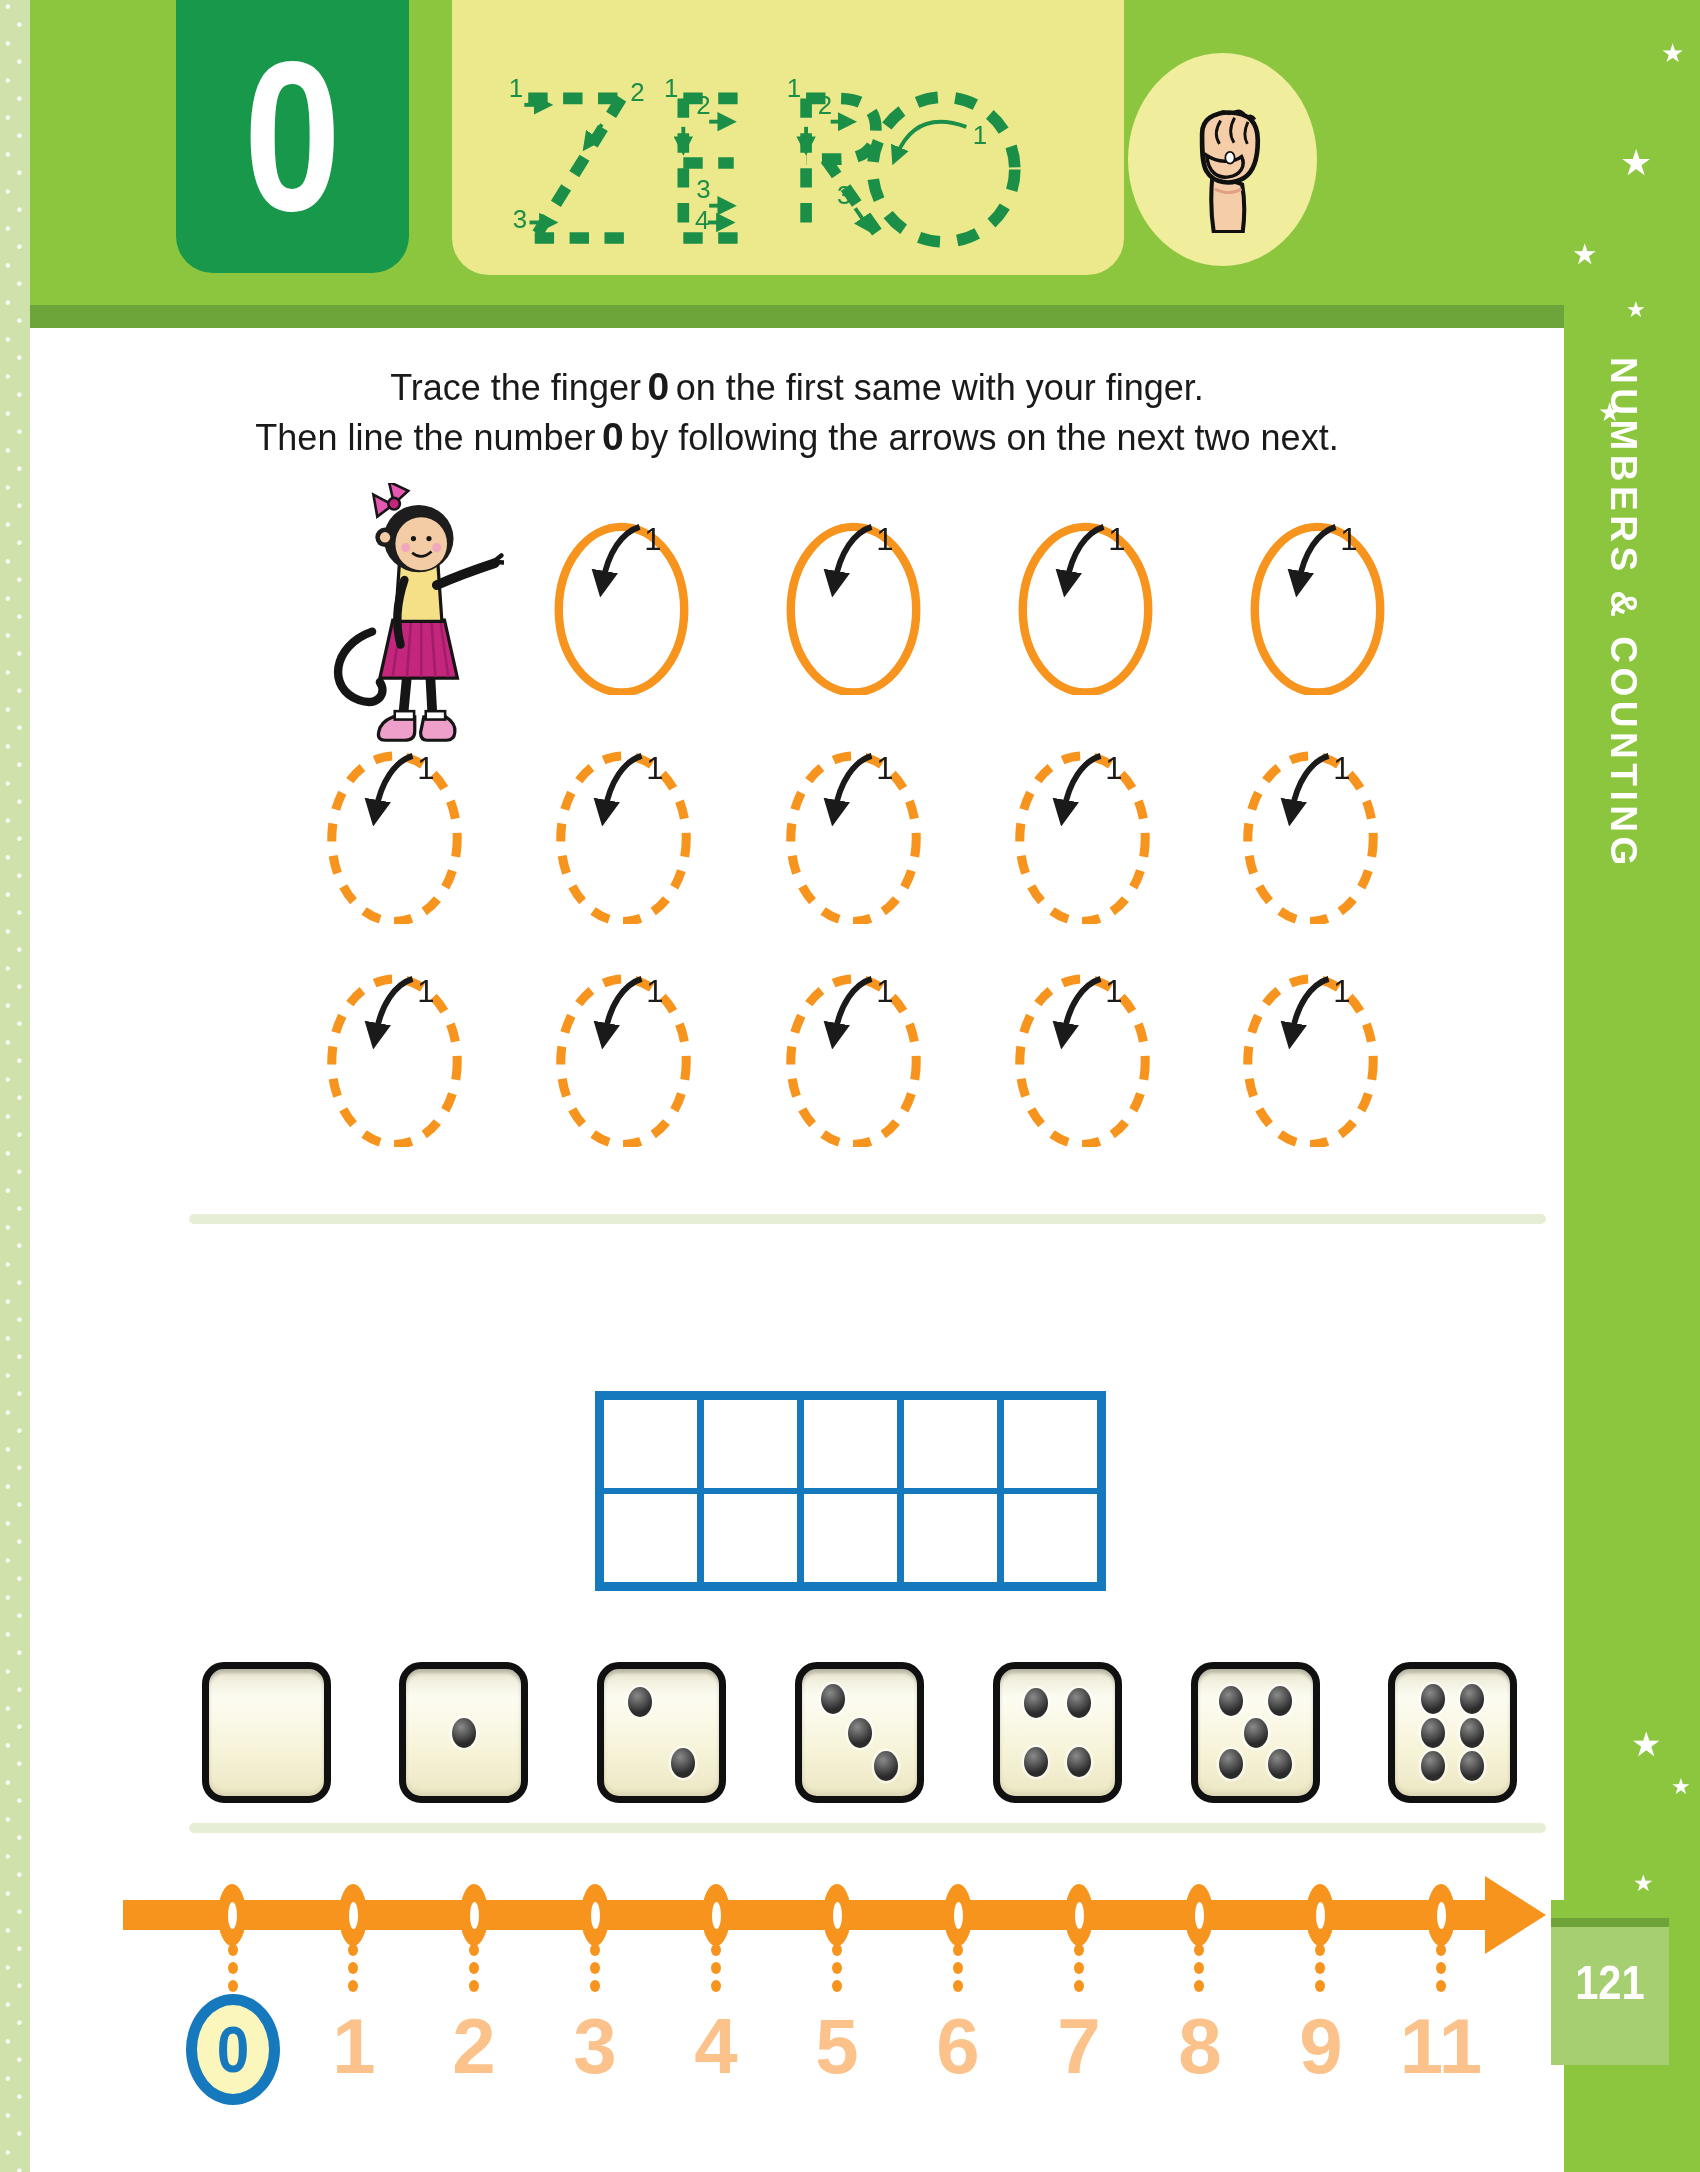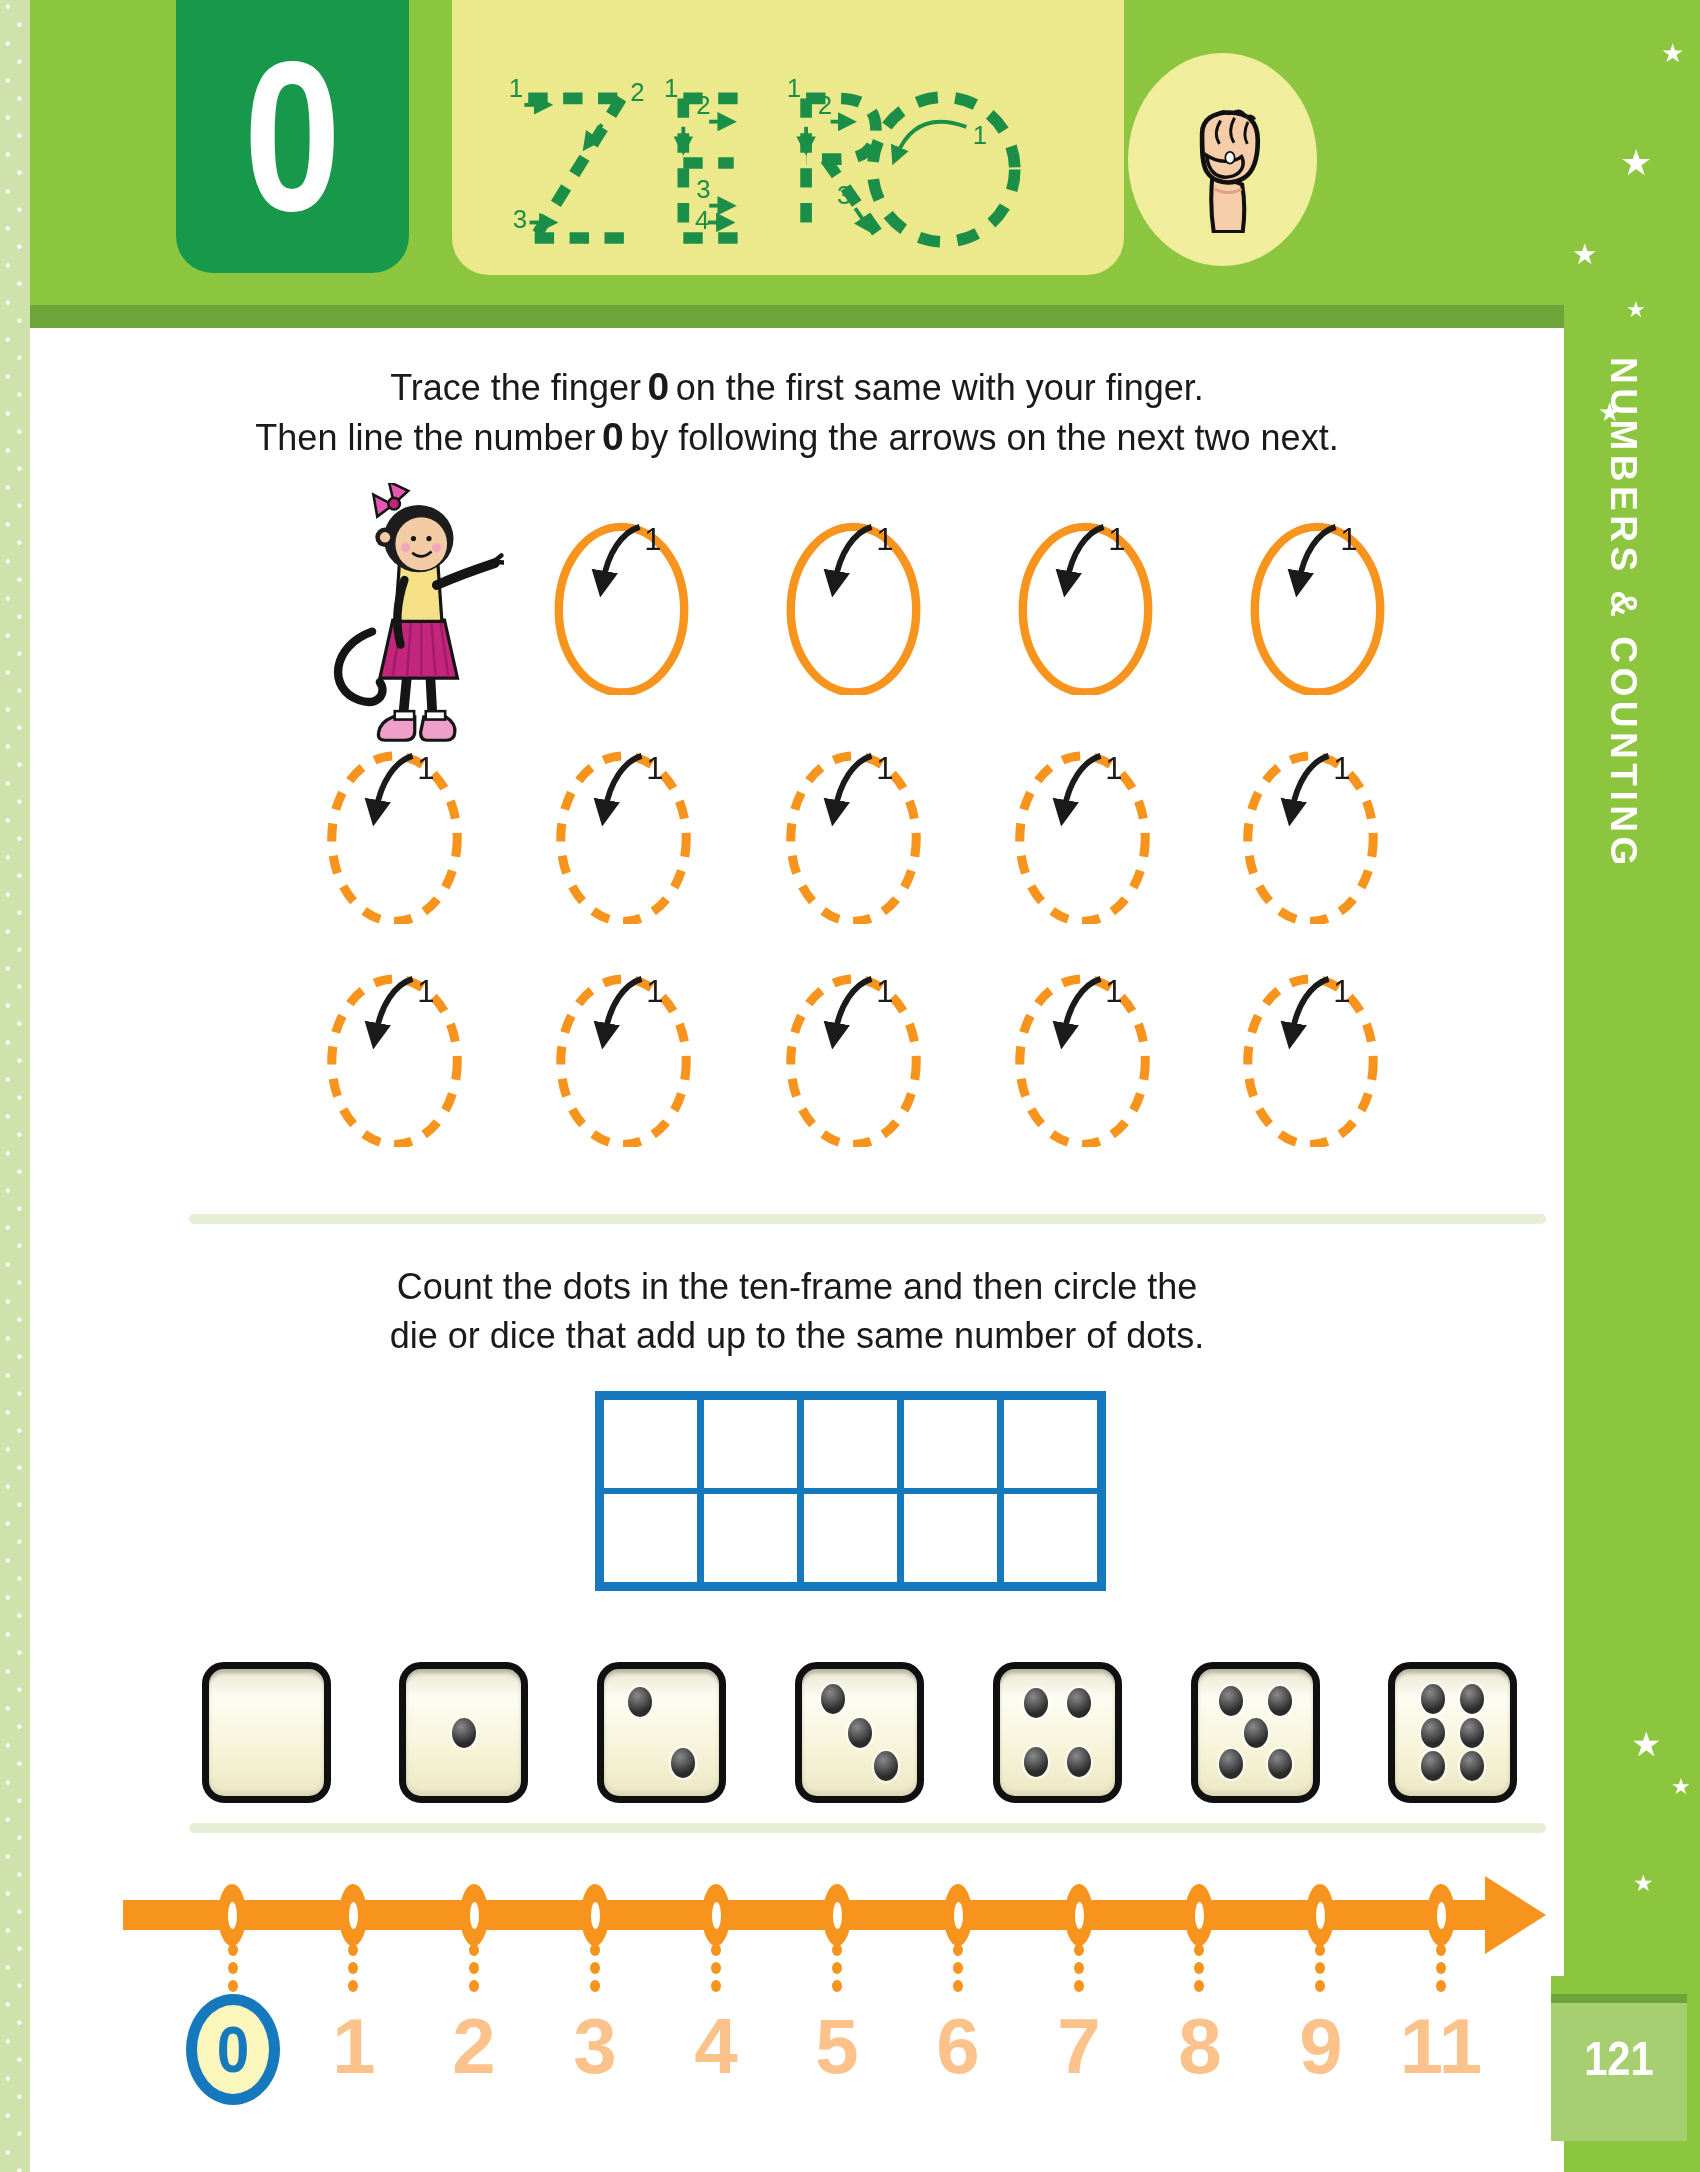--- a/index.html
+++ b/index.html
@@ -77,21 +77,21 @@
   .nl-bead::after{content:"";position:absolute;left:9.7px;top:17.5px;width:9px;height:27px;
                   border-radius:50%;background:#fff;}
   .nl-dot{position:absolute;width:10.3px;height:12.3px;border-radius:50%;background:#f7941d;}
   .nl-num{position:absolute;width:110px;top:2007px;text-align:center;font-size:78px;
           font-weight:bold;color:#fbc38b;line-height:1;}
   .nl-ring{position:absolute;top:1994px;width:72px;height:89px;border:11px solid #1779bd;
            border-radius:50%;background:#fbf7bc;display:flex;align-items:center;justify-content:center;}
   .nl-ring span{color:#1779bd;font-size:65px;font-weight:bold;transform:scaleX(.9);line-height:1;}
 
   
-  .page-tab{position:absolute;left:1551px;top:1976px;width:136px;height:165px;}
+  .page-tab{position:absolute;left:1551px;top:1900px;width:118px;height:165px;}
   .tab-top{height:17.5px;background:#8cc63f;}
   .tab-stripe{height:9px;background:#6da339;}
   .tab-body{height:138px;background:#a6cf72;display:flex;justify-content:center;}
   .tab-body span{color:#fff;font-weight:bold;font-size:49px;margin-top:27px;transform:scaleX(.85);}
 
   .monkey{position:absolute;left:310px;top:483px;}
 </style>
 </head>
 <body>
 
@@ -211,24 +211,20 @@
       <g stroke="#151515" stroke-width="4" fill="#e557b0">
         <path d="M128,34 l-30,-16 l6,34 z"></path>
           <path d="M130,32 l-8,-34 l30,14 z"></path>
         <circle cx="130" cy="32" r="9" fill="#c4267e"></circle>
       </g>
     </svg>
   </div>
 
   <div class="divider" style="top:1214px"></div>
 
-  <div class="instr" id="instr-count">
-    <div>Count the dots in the ten-frame and then circle the</div>
-    <div>die or dice that add up to the same number of dots.</div>
-  </div>
 
   <div class="ten-frame" id="ten-frame">
       <div class="tf-cell"></div>
       <div class="tf-cell"></div>
       <div class="tf-cell"></div>
       <div class="tf-cell"></div>
       <div class="tf-cell"></div>
       <div class="tf-cell"></div>
       <div class="tf-cell"></div>
       <div class="tf-cell"></div>

